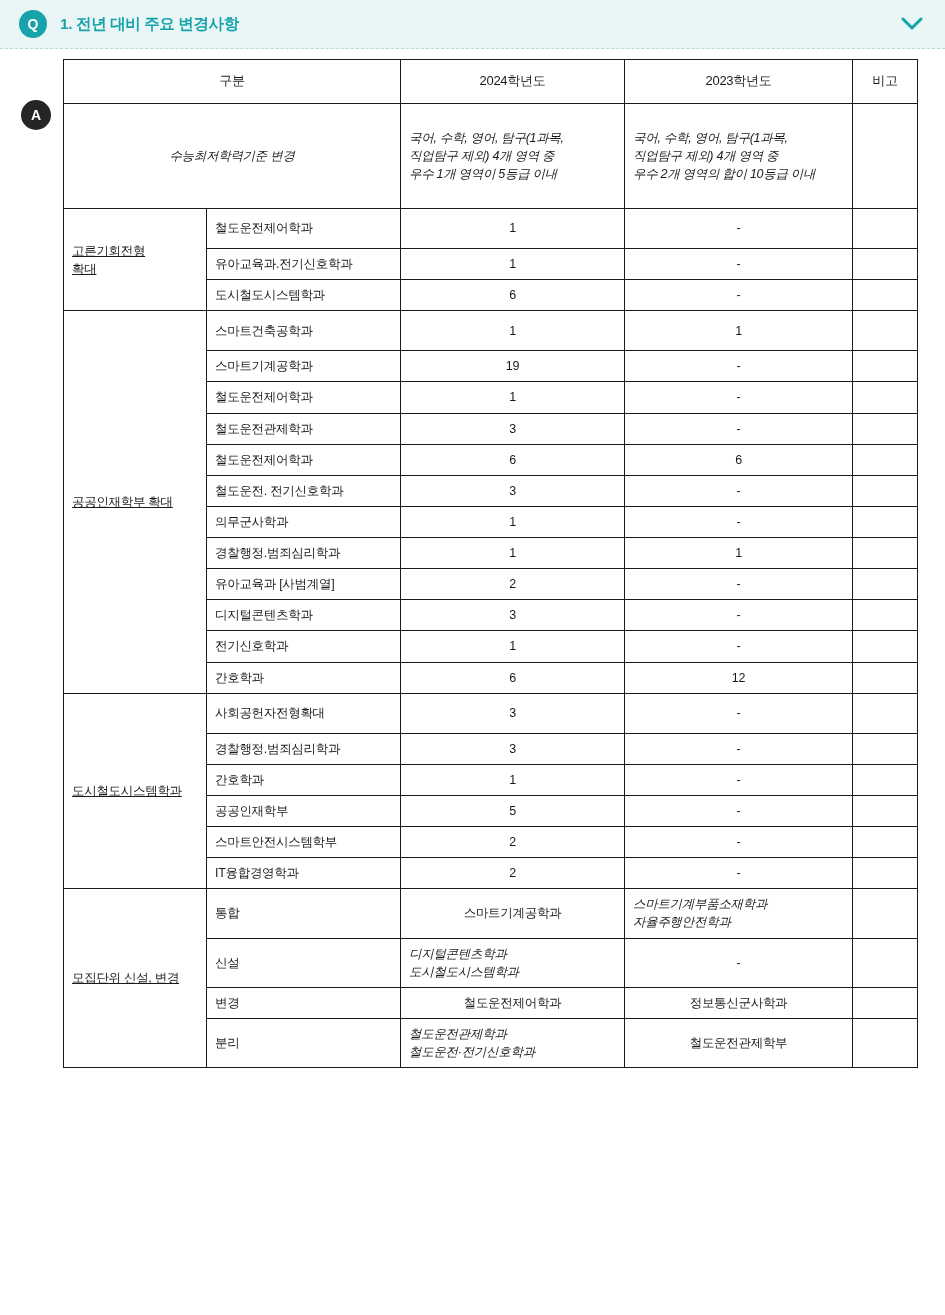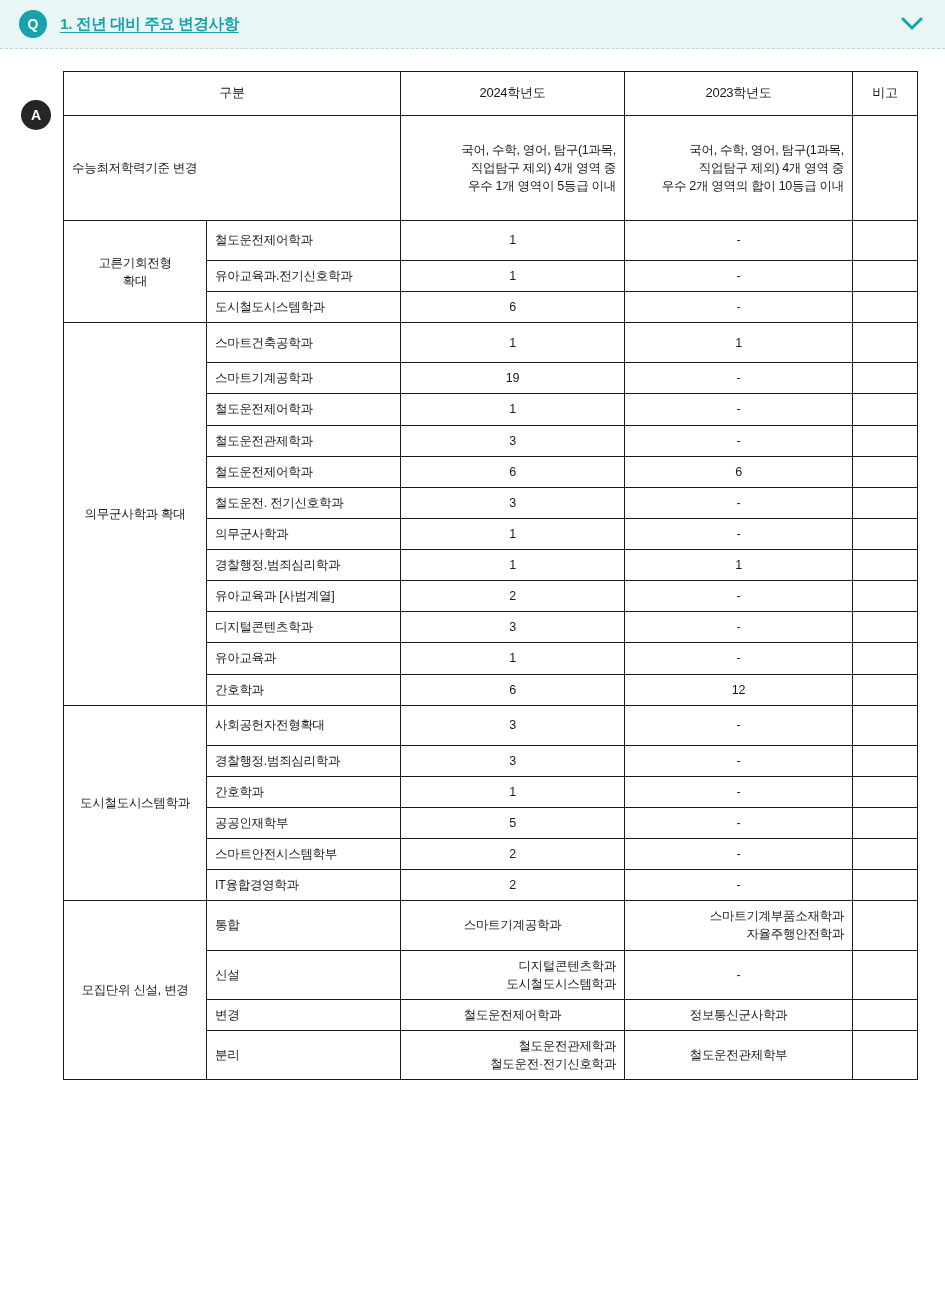--- a/index.html
+++ b/index.html
@@ -40,21 +40,20 @@
     display: flex;
     align-items: center;
     justify-content: center;
     flex: 0 0 auto;
   }
   .q-title {
     margin-left: 13px;
     font-size: 15.5px;
     font-weight: bold;
     color: #17a3ab;
-    text-decoration: underline;
     text-underline-offset: 3px;
     letter-spacing: -0.4px;
     white-space: nowrap;
   }
   .chevron {
     position: absolute;
     right: 20px;
     top: 50%;
     transform: translateY(-50%);
     width: 26px; height: 26px;
@@ -76,21 +75,21 @@
     font-size: 14px;
     font-weight: bold;
     display: flex;
     align-items: center;
     justify-content: center;
   }
 
   
   .table-wrap {
     position: absolute;
-    top: 71px;
+    top: 59px;
     left: 63px;
     width: 854px;
   }
   table.chg {
     border-collapse: collapse;
     width: 100%;
     table-layout: fixed;
     font-size: 12.5px;
     color: #1a1a1a;
   }
@@ -108,39 +107,42 @@
   col.c-2024  { width: 224px; }
   col.c-2023  { width: 228px; }
   col.c-note  { width: 65px;  }
 
   thead td {
     text-align: center;
     height: 44px;
     font-size: 13px;
   }
   td.grp {
+    text-align: left;
+    vertical-align: top;
+    padding-top: 9px;
+    text-decoration: underline;
+  }
+  td.dept {
+    text-align: left;
+  }
+  td.num {
+    text-align: center;
+  }
+  td.note { }
+  td.wide-left {
     text-align: center;
     vertical-align: top;
     padding-top: 9px;
-  }
-  td.dept {
+    font-style: italic;
+  }
+  td.multi {
     text-align: left;
-  }
-  td.num {
-    text-align: center;
-  }
-  td.note { }
-  td.wide-left {
-    text-align: left;
-    vertical-align: top;
-    padding-top: 9px;
-  }
-  td.multi {
-    text-align: right;
     line-height: 1.5;
+    font-style: italic;
   }
   .b { font-weight: bold; }
   .row-tall td { height: 40px; }
 </style>
 </head>
 <body>
 
 <div id="page">
 
   <div class="qa-header">
@@ -192,21 +194,21 @@
             <td class="num">-</td>
             <td class="note"></td>
           </tr>
           <tr>
             <td class="dept">도시철도시스템학과</td>
             <td class="num">6</td>
             <td class="num">-</td>
             <td class="note"></td>
           </tr>
           <tr class="row-tall">
-            <td rowspan="12" class="grp">의무군사학과 확대</td>
+            <td rowspan="12" class="grp">공공인재학부 확대</td>
             <td class="dept">스마트건축공학과</td>
             <td class="num b">1</td>
             <td class="num">1</td>
             <td class="note"></td>
           </tr>
           <tr>
             <td class="dept">스마트기계공학과</td>
             <td class="num">19</td>
             <td class="num">-</td>
             <td class="note"></td>
@@ -253,21 +255,21 @@
             <td class="num">-</td>
             <td class="note"></td>
           </tr>
           <tr>
             <td class="dept b">디지털콘텐츠학과</td>
             <td class="num b">3</td>
             <td class="num">-</td>
             <td class="note"></td>
           </tr>
           <tr>
-            <td class="dept b">유아교육과</td>
+            <td class="dept b">전기신호학과</td>
             <td class="num b">1</td>
             <td class="num">-</td>
             <td class="note"></td>
           </tr>
           <tr>
             <td class="dept b">간호학과</td>
             <td class="num b">6</td>
             <td class="num">12</td>
             <td class="note"></td>
           </tr>

